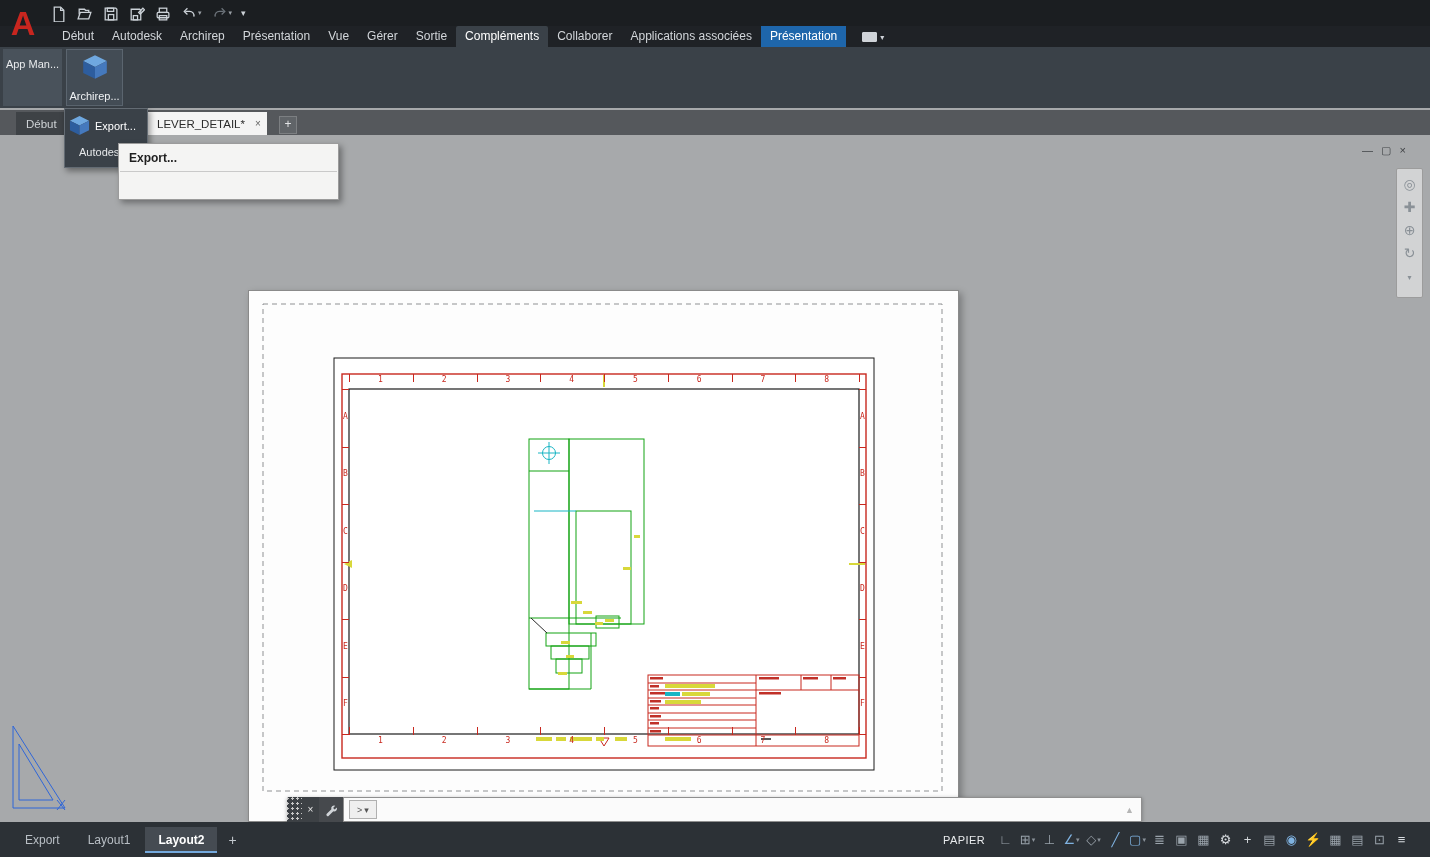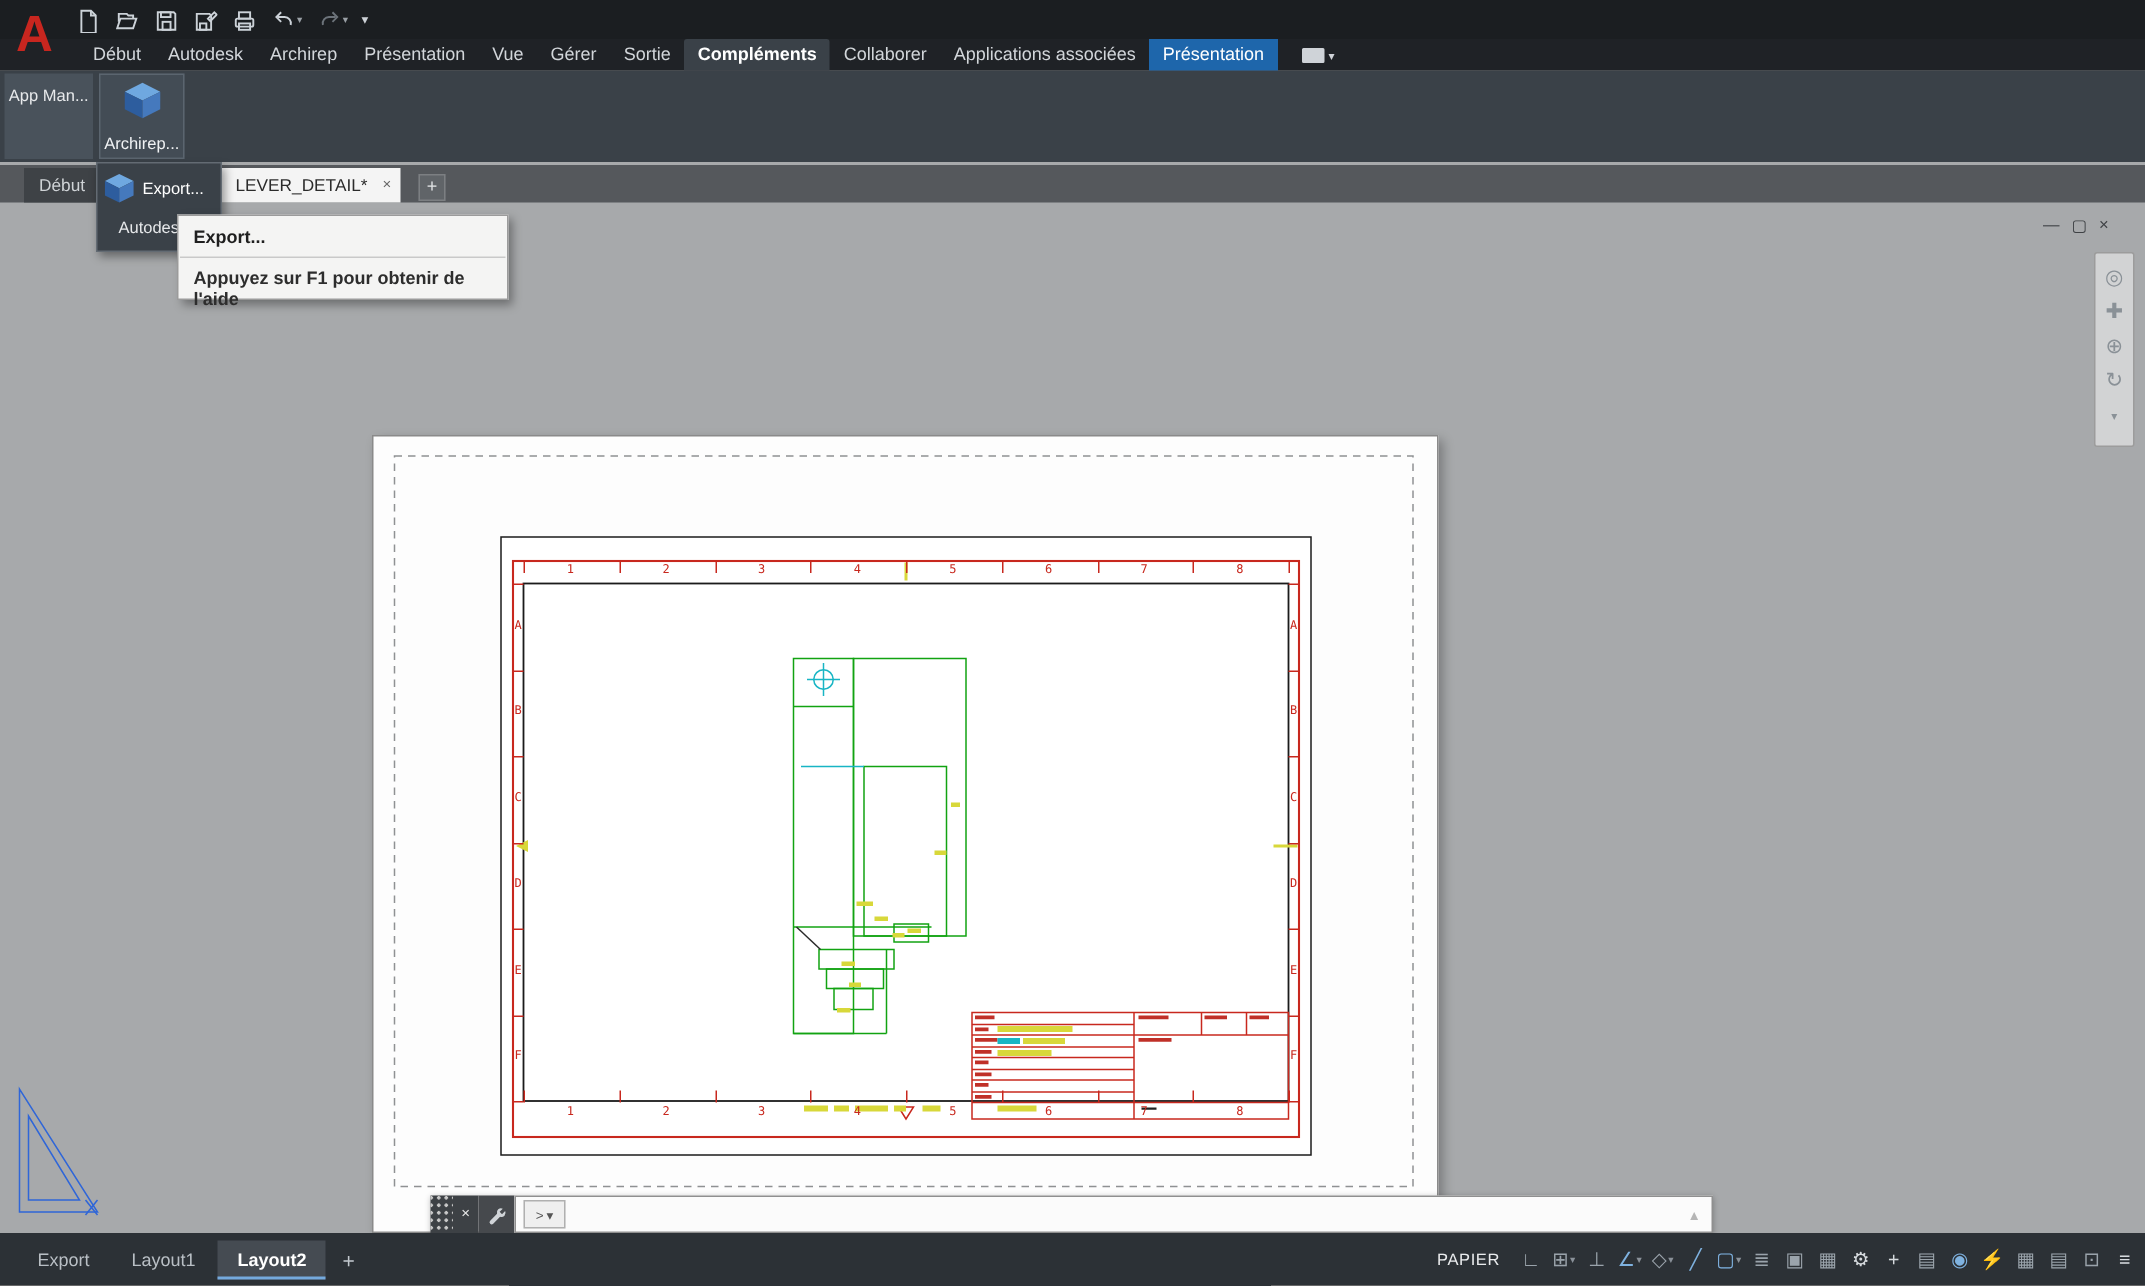--- a/index.html
+++ b/index.html
@@ -31,21 +31,21 @@
             justify-content:center;gap:4px;border-radius:2px;color:#fff;font-size:12px;}
   .tb-badge svg{width:13px;height:13px;stroke:#fff;fill:none;stroke-width:1.3;}
   .help-circle{left:1303px;top:4px;width:17px;height:17px;border:1.4px solid #cfd3d7;border-radius:50%;
                color:#dfe2e5;font-size:11px;font-weight:bold;text-align:center;line-height:17px;}
   .winbtn{top:0;width:24px;height:26px;color:#e3e3e3;font-size:12px;text-align:center;line-height:26px;}
 
   
   .tabrow{left:0;top:26px;width:1430px;height:21px;background:#1f2226;display:flex;align-items:flex-end;
           padding-left:53px;box-sizing:border-box;z-index:30;}
   .rtab{padding:3px 9px 4px;font-size:12px;color:#d2d6da;white-space:nowrap;}
-  .rtab.active{background:#3a4148;border-radius:2px 2px 0 0;color:#fff;font-weight:bold;}
+  .rtab.active{background:#3a4148;border-radius:2px 2px 0 0;color:#fff;}
   .rtab.highlight{background:#1e66ab;color:#fff;}
   .ribbon-toggle{display:flex;align-items:center;gap:3px;margin-left:16px;padding-bottom:5px;}
   .ribbon-toggle .box{width:13px;height:8px;border:1px solid #cfd3d8;border-radius:1px;background:#cfd3d8;}
   .ribbon-toggle .caret{color:#cfd3d8;font-size:8px;}
 
   
   .ribbon-body{left:0;top:47px;width:1430px;height:61px;background:#3a4148;z-index:20;}
   .panel-tile{left:3px;top:49px;width:59px;height:57px;background:#49525b;color:#e8eaec;font-size:11px;
               text-align:center;padding-top:9px;box-sizing:border-box;z-index:21;}
   .archirep-btn{left:66px;top:49px;width:57px;height:57px;background:#434c55;border:1px solid #5b656f;
@@ -112,21 +112,21 @@
             font-family:"Liberation Sans",sans-serif;}
   .cmd-scroll{color:#b5b5b5;font-size:9px;padding-right:2px;}
 
   
   .bottombar{left:0;top:822px;width:1430px;height:35px;background:#2c3136;z-index:25;}
   .ltabs{position:absolute;left:12px;top:0;height:35px;display:flex;align-items:center;gap:2px;}
   .ltab{padding:6px 13px;font-size:12px;color:#b9bfc5;}
   .ltab.active{color:#fff;font-weight:bold;background:#454b52;border-bottom:2px solid #74a9dd;
                padding-bottom:4px;}
   .ltab-plus{color:#c2c8ce;padding:4px 9px;font-size:14px;}
-  .status{position:absolute;right:3px;top:0;height:35px;display:flex;align-items:center;gap:1px;justify-content:space-between;}
+  .status{position:absolute;right:18px;top:0;height:35px;display:flex;align-items:center;gap:1px;justify-content:space-between;}
   .space-label{color:#e9ebed;font-size:11px;margin-right:9px;letter-spacing:.4px;}
   .sicon{min-width:21px;text-align:center;font-size:13px;display:flex;align-items:center;
          justify-content:center;}
   .tone-dim{color:#9aa3ab;} .tone-blue{color:#7fb2e0;} .tone-light{color:#d6dade;}
   .scaret{color:#8a9199;font-size:7px;margin-left:1px;}
 </style>
 </head>
 <body>
 
 <div class="stage">
@@ -262,21 +262,20 @@
         <polygon points="21,6 11,11 11,21 21,16" fill="#4579bd"></polygon>
         </svg>
       <span>Export...</span>
     </div>
     <div class="dd-footer">Autodesk</div>
   </div>
 
   <div class="abs tooltip">
     <div class="tt-title">Export...</div>
     <div class="tt-sep"></div>
-    <div class="tt-help">Appuyez sur F1 pour obtenir de l'aide</div>
   </div>
 
   <div class="abs filetabs">
     <div class="ftab inactive">
       <span>Début</span>
     </div>
     <div class="ftab active">
       <span>LEVER_DETAIL*</span>
       <span class="close">×</span>
     </div>

